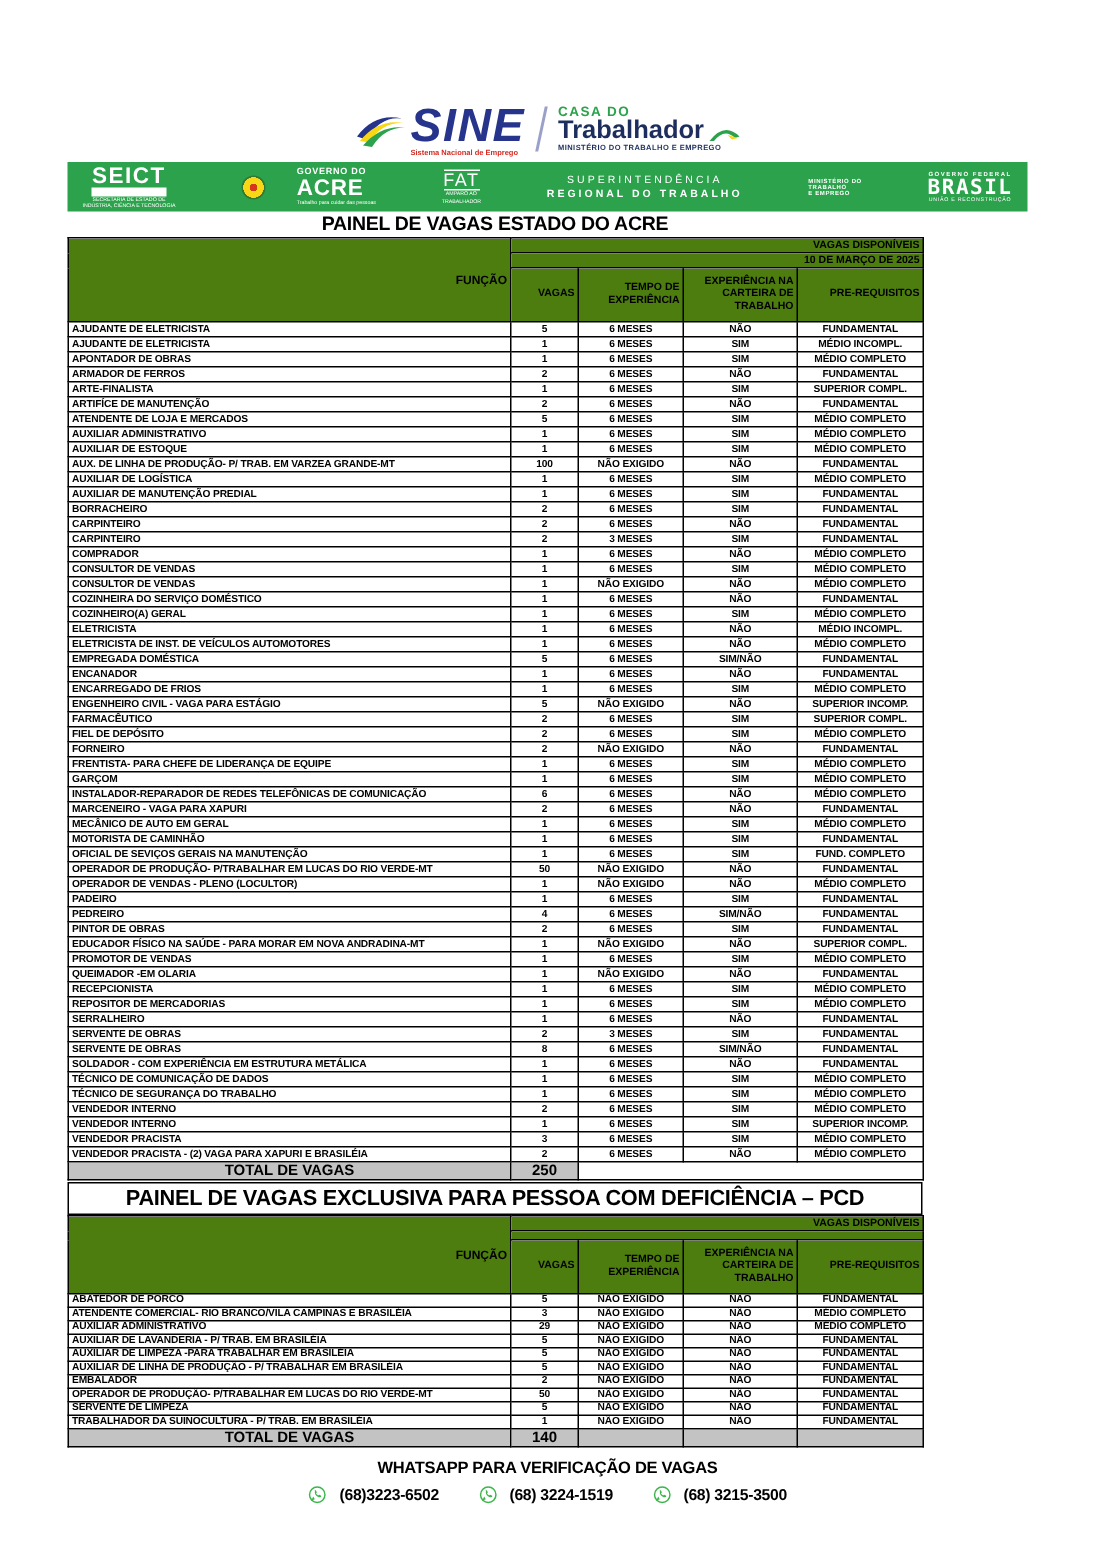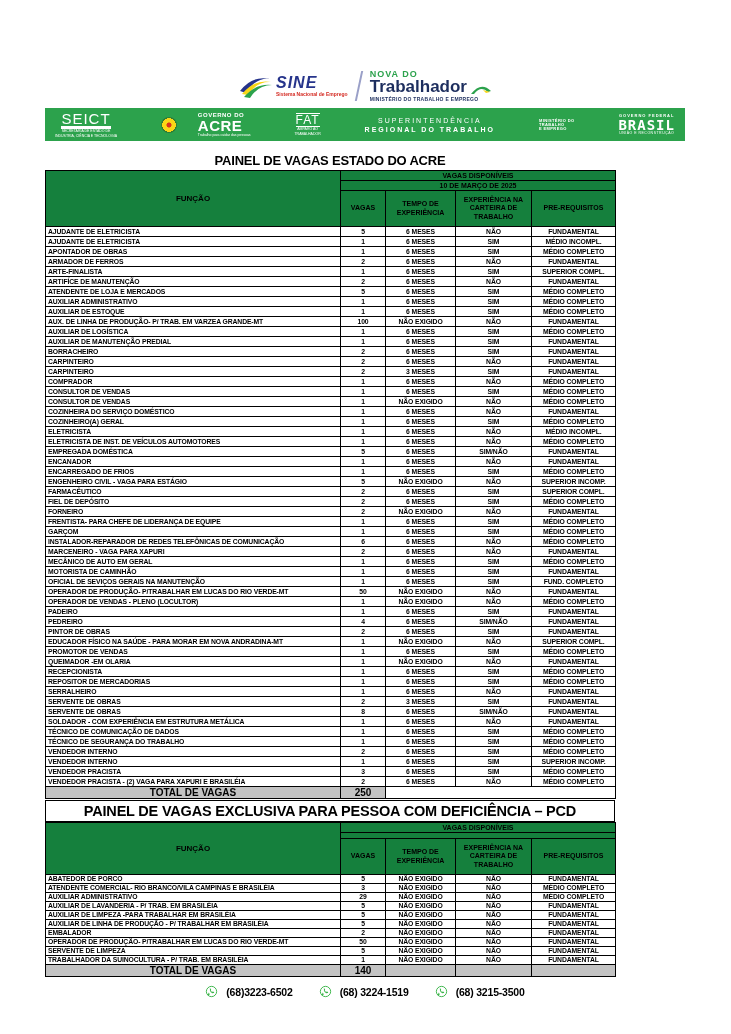--- a/index.html
+++ b/index.html
@@ -7,58 +7,58 @@
     width:731px;height:1034px;background:#ffffff;overflow:hidden;
     font-family:"Liberation Sans","DejaVu Sans",sans-serif;color:#000;
   }
   .page{position:relative;width:731px;height:1034px;}
   .content{position:absolute;left:45px;top:0;width:640px;}
 
   
   .logos{margin-top:66px;height:40px;display:flex;align-items:center;justify-content:center;gap:10px;}
   .sine-block{display:flex;align-items:center;gap:4px;}
   .sine-text{display:flex;flex-direction:column;line-height:1;}
-  .sine-word{font-size:16px;font-weight:bold;font-style:italic;color:#26348b;letter-spacing:1px;}
+  .sine-word{font-size:31px;font-weight:bold;font-style:italic;color:#26348b;letter-spacing:1px;}
   .sine-sub{font-size:5px;font-weight:bold;color:#d42a22;margin-top:1px;}
   .logo-divider{width:2px;height:30px;background:#9aa0c8;transform:skewX(-12deg);}
   .casa-block{display:flex;flex-direction:column;line-height:1;}
   .casa-top{display:flex;align-items:flex-end;gap:3px;}
   .casa-line1{font-size:9px;font-weight:bold;color:#2ca24c;letter-spacing:1px;}
   .casa-line2{font-size:17px;font-weight:bold;color:#1d2e5e;margin-top:-1px;}
   .casa-sub{font-size:5px;font-weight:bold;color:#1d2e5e;margin-top:2px;letter-spacing:.3px;}
 
   
   .banner{margin-top:2px;height:33px;background:#2ca24c;display:flex;align-items:center;
           justify-content:space-between;padding:0 10px;box-sizing:border-box;color:#fff;}
   .bn{display:flex;flex-direction:column;align-items:center;line-height:1;}
-  .seict-name{font-size:15px;font-weight:normal;letter-spacing:1px;border-bottom:3px solid #ffffff;}
+  .seict-name{font-size:15px;font-weight:bold;letter-spacing:1px;border-bottom:6px solid #ffffff;}
   .bn-tiny{font-size:3.5px;margin-top:1px;text-align:center;}
   .acre-wrap{display:flex;align-items:center;gap:21px;}
   .coat{width:16px;height:16px;border-radius:50%;
         background:radial-gradient(circle at 50% 50%, #d8351f 0 22%, #f9d616 23% 60%, #2f7a33 61% 100%);}
   .acre-txt{display:flex;flex-direction:column;line-height:1;}
   .acre-l1{font-size:6px;font-weight:bold;letter-spacing:.5px;}
   .acre-l2{font-size:15px;font-weight:bold;letter-spacing:.5px;}
   .fat-name{font-size:12px;font-weight:normal;letter-spacing:1px;border-top:1px solid #fff;border-bottom:1px solid #fff;}
   .srt-l1{font-size:7px;letter-spacing:2px;}
   .srt-l2{font-size:7px;font-weight:bold;letter-spacing:2px;margin-top:2px;}
   .mte{align-items:flex-start;}
   .mte-l{font-size:4px;font-weight:bold;letter-spacing:.4px;}
   .brasil-top{font-size:4px;font-weight:bold;letter-spacing:1px;}
   .brasil-name{font-size:14px;font-weight:bold;letter-spacing:1px;font-family:"DejaVu Sans Mono",monospace;}
   .brasil-sub{font-size:3.5px;letter-spacing:.5px;}
 
   
-  .tbl-title{width:570px;text-align:center;font-size:13px;font-weight:bold;margin:12px 0 2px 0;letter-spacing:-.2px;}
+  .tbl-title{width:570px;text-align:center;font-size:13px;font-weight:bold;margin:0 0 2px 0;letter-spacing:-.2px;}
   .tbl-title2{width:570px;text-align:center;font-size:14.5px;font-weight:bold;
               border:1px solid #000;box-sizing:border-box;padding:2px 0;margin-top:1px;letter-spacing:-.2px;}
   table{border-collapse:collapse;table-layout:fixed;width:570px;}
   col.c1{width:295px;} col.c2{width:45px;} col.c3{width:70px;} col.c4{width:76px;} col.c5{width:84px;}
   th,td{border:1px solid #000;padding:0 2px;overflow:hidden;white-space:nowrap;box-sizing:border-box;}
-  thead th{background:#15803d;font-size:7px;font-weight:bold;text-align:center;}
+  thead th{background:#4d7c0f;font-size:7px;font-weight:bold;text-align:right;}
   th.group{height:10px;}
   th.daterow{height:10px;}
   th.spacer{height:6px;}
   th.colhead{height:36px;white-space:normal;line-height:1.15;}
   th.funcao{font-size:8px;}
   tbody td{height:10px;font-size:6.8px;font-weight:bold;line-height:9px;letter-spacing:-.1px;}
   tbody td.c-func{text-align:left;}
   tbody td.c-center{text-align:center;}
   tr.total td{background:#c3c3c3;height:11px;font-size:10px;font-weight:bold;text-align:center;}
   tr.total td.white{background:#fff;}
@@ -84,21 +84,21 @@
           <path d="M4 21 Q16 6 33 9 Q19 8 10 22 Z" fill="#f9d616"></path>
           <path d="M6 24 Q18 10 34 12 Q20 12 12 25 Z" fill="#2ca24c"></path>
         </svg>
         <div class="sine-text">
           <span class="sine-word">SINE</span>
           <span class="sine-sub">Sistema Nacional de Emprego</span>
         </div>
       </div>
       <div class="logo-divider"></div>
       <div class="casa-block">
-        <span class="casa-line1">NOVA DO</span>
+        <span class="casa-line1">CASA DO</span>
         <div class="casa-top">
           <span class="casa-line2">Trabalhador</span>
           <svg width="22" height="12" viewBox="0 0 22 12">
             <path d="M1 11 Q11 -2 21 8 L18 9 Q11 2 4 11 Z" fill="#2ca24c"></path>
             <path d="M13 7 L20 9 L16 10 Z" fill="#f9d616"></path>
           </svg>
         </div>
         <span class="casa-sub">MINISTÉRIO DO TRABALHO E EMPREGO</span>
       </div>
     </header>
@@ -666,20 +666,21 @@
           <td>TOTAL DE VAGAS</td>
           <td>140</td>
           <td></td>
           <td></td>
           <td></td>
         </tr>
       </tfoot>
     </table>
 
     <footer class="footer">
+      <div class="footer-title">WHATSAPP PARA VERIFICAÇÃO DE VAGAS</div>
       <div class="phones" id="phones">
           <span class="phone-item">
             <svg viewBox="0 0 24 24" class="wa-icon">
               <circle cx="12" cy="12" r="9.5" fill="none" stroke="#3cb54a" stroke-width="1.8"></circle>
               <path d="M4.5 19.5 L7 14 L9 17.5 Z" fill="#3cb54a"></path>
               <path d="M8.6 7.3c.4-.9 1.7-1.1 2-.2l.7 1.6c.2.4.1.8-.2 1.1l-.6.5c.5 1.2 1.5 2.2 2.7 2.7l.5-.6c.3-.3.7-.4 1.1-.2l1.6.7c.9.3.7 1.6-.2 2-.8.3-1.7.4-2.5.1-2.1-.7-3.8-2.4-4.5-4.5-.3-.8-.2-1.7.1-2.5z" fill="#3cb54a"></path>
             </svg>
             <span>(68)3223-6502</span>
           </span>
           <span class="phone-item">

